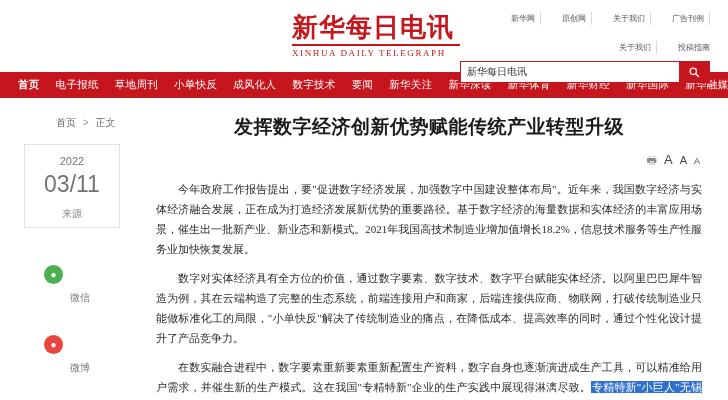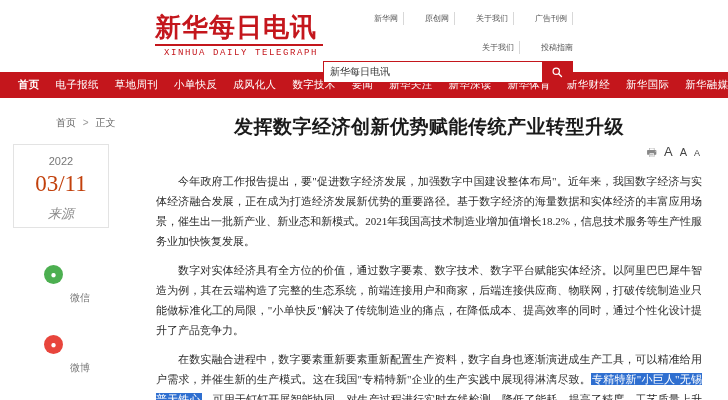--- a/index.html
+++ b/index.html
@@ -15,44 +15,43 @@
     width: 728px; height: 400px;
     background: #fff;
   }
 
   
   .header {
     position: relative;
     height: 72px;
     padding: 8px 18px 8px 18px;
     display: flex;
-    justify-content: center;
+    justify-content: flex-end;
     align-items: flex-start;
   }
   .logo-block { padding-top: 6px; }
   .logo-cn {
     font-family: "Liberation Serif", serif;
     font-weight: bold;
     font-size: 26px;
     color: #c4161c;
     letter-spacing: 1px;
     line-height: 1.05;
   }
   .logo-rule {
     width: 168px;
     height: 2px;
     background: #c4161c;
     margin: 3px 0 2px 0;
   }
   .logo-en {
-    font-family: Liberation Mono, monospace;
+    font-family: Liberation Serif, serif;
     font-size: 9px;
     color: #c4161c;
     letter-spacing: 1.6px;
-    margin-left: 9px;
   }
 
   .header-right {
     width: 250px;
     padding-top: 4px;
   }
   .toplinks {
     display: flex;
     flex-wrap: wrap;
     justify-content: flex-end;
@@ -126,35 +125,35 @@
   .breadcrumb {
     font-size: 10px;
     color: #666;
     padding-left: 56px;
     margin-bottom: 14px;
   }
   .breadcrumb .sep { margin: 0 4px; color: #999; }
 
   .datebox {
     width: 96px;
-    margin-left: 13px;
+    margin-left: 24px;
     border: 1px solid #e3e3e3;
     text-align: center;
     padding: 8px 0 7px 0;
     background: #fff;
   }
   .date-year { font-size: 11px; color: #777; line-height: 17px; }
   .date-md {
     font-size: 23px;
-    color: #c2410c;
+    color: #737373;
     line-height: 28px;
-    font-family: Liberation Serif, serif;
+    font-family: Liberation Sans, sans-serif;
   }
   .date-time { font-size: 11px; color: #777; line-height: 17px; }
-  .date-src { font-size: 13px; color: #888; margin-top: 9px; line-height: 13px; font-style: italic; }
+  .date-src { font-size: 10px; color: #888; margin-top: 9px; line-height: 13px; }
   .date-page { font-size: 9px; color: #888; line-height: 13px; }
 
   .share {
     margin-left: 44px;
     margin-top: 16px;
   }
   .share-row {
     display: flex;
     align-items: center;
     margin-bottom: 9px;
@@ -178,21 +177,21 @@
     padding: 14px 26px 0 6px;
   }
   .headline {
     text-align: center;
     font-family: "Liberation Serif", serif;
     font-weight: bold;
     font-size: 19px;
     color: #1a1a1a;
     line-height: 30px;
     letter-spacing: 0.5px;
-    margin-bottom: 2px;
+    margin-bottom: 10px;
   }
   .tools {
     display: flex;
     justify-content: flex-end;
     align-items: baseline;
     gap: 7px;
     margin-bottom: 8px;
     padding-right: 2px;
   }
   .tool-print { font-size: 11px; color: #888; }

